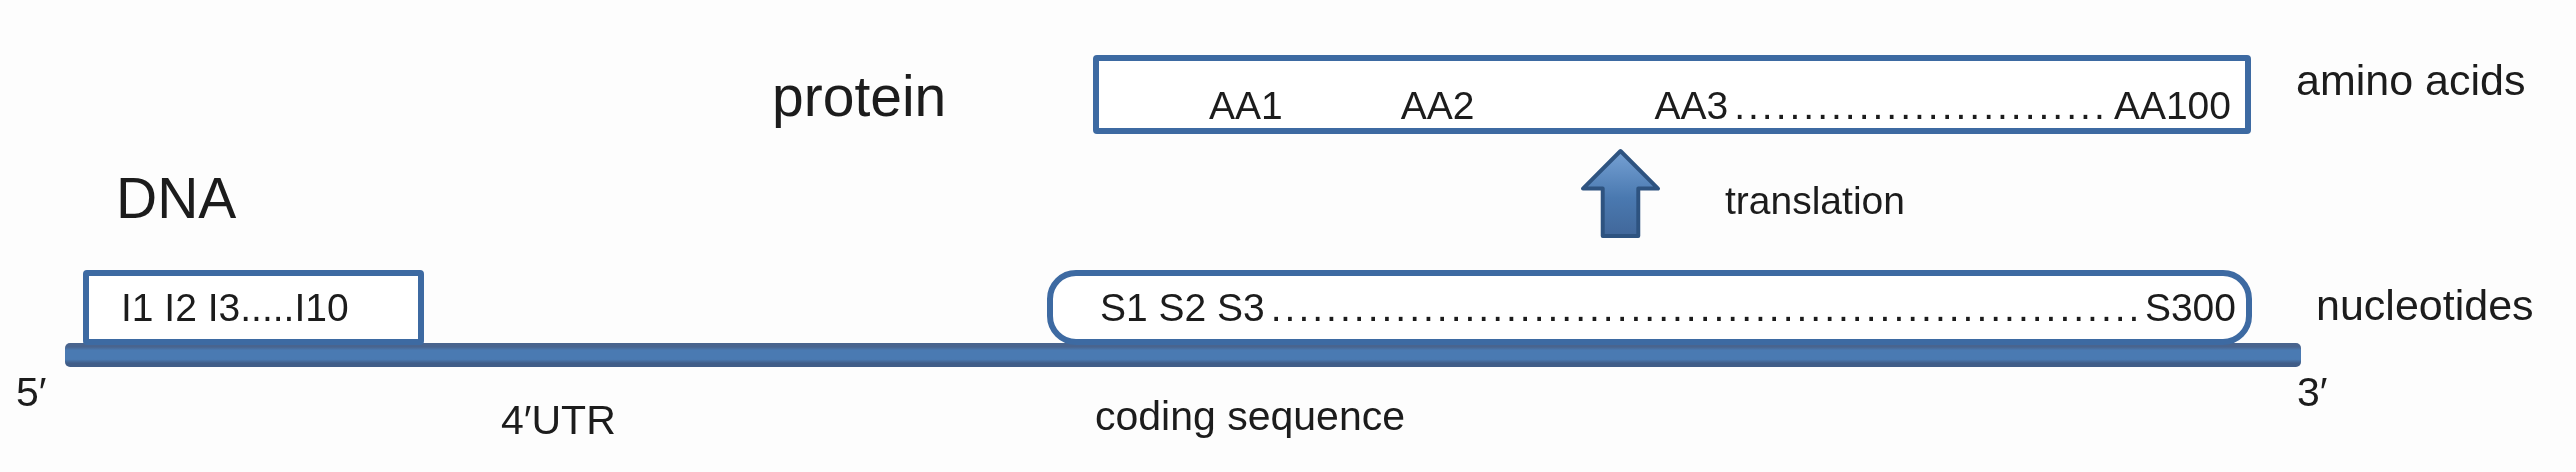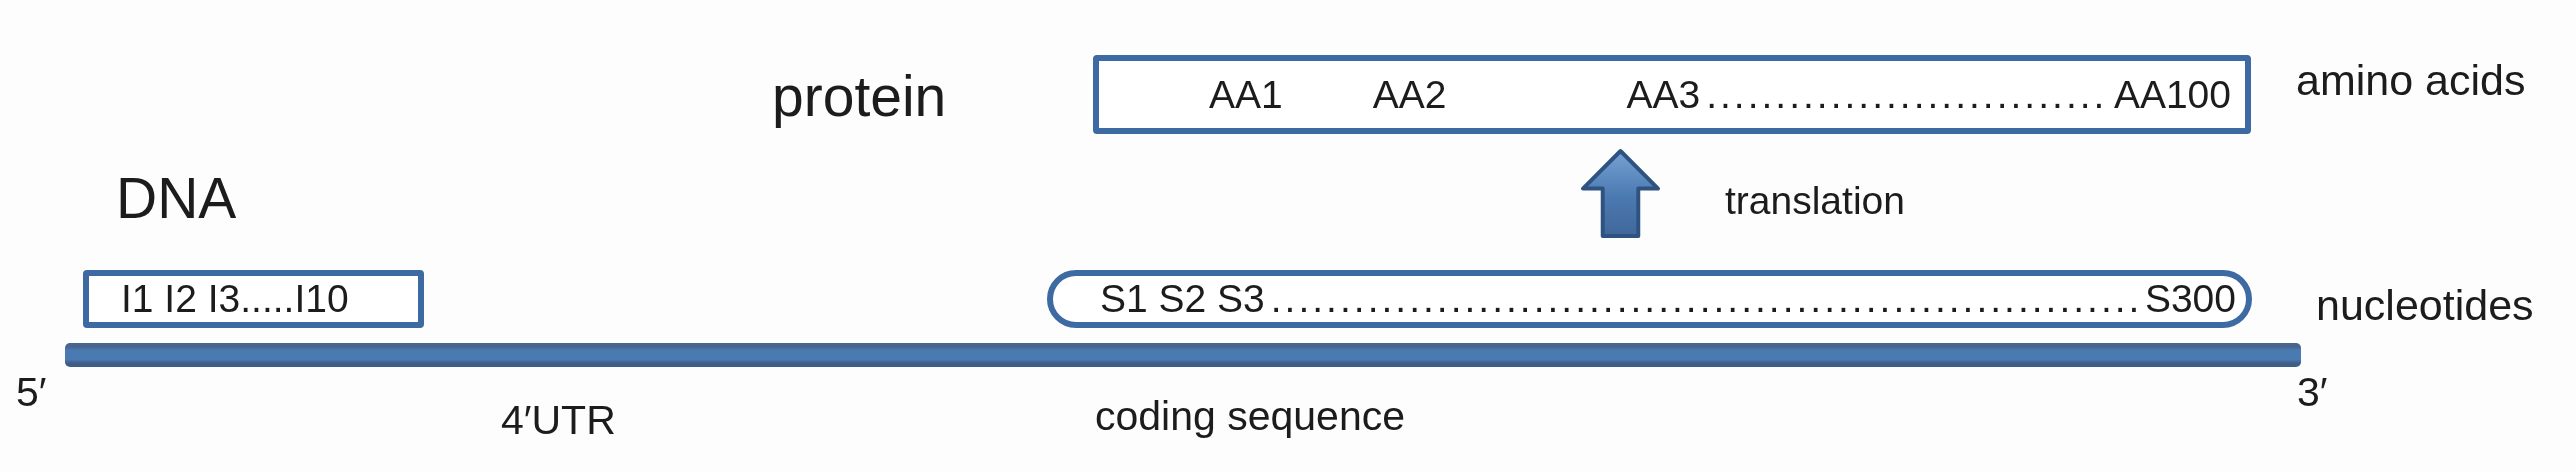--- a/index.html
+++ b/index.html
@@ -28,43 +28,43 @@
   .three-prime-label{left:2297px;top:369px;font-size:41px;}
   .five-utr-label{left:501px;top:397px;font-size:41px;}
   .coding-sequence-label{left:1095px;top:393px;font-size:41px;}
 
   
   .protein-box{
     left:1093px;top:55px;width:1158px;height:79px;
     background:#ffffff;
     border:6px solid var(--blue-border,#3d6aa2);
     border-radius:4px;
-    display:flex;align-items:center;
+    display:flex;align-items:flex-end;
     font-size:39px;
     padding:0 14px 0 0;
   }
   .protein-box .aa1{margin-left:110px;}
-  .protein-box .aa2{margin-left:90px;}
+  .protein-box .aa2{margin-left:118px;}
   .protein-box .aa3{margin-left:180px;}
   .dots{flex:1 1 0;overflow:hidden;letter-spacing:3px;margin:0 6px;}
   .protein-box .aa100{margin-left:4px;}
 
   
   .backbone-bar{
     left:65px;top:343px;width:2236px;height:24px;
     border-radius:5px;
     background:linear-gradient(180deg,
       #49648e 0%, #49648e 16%,
       #4a7ab2 30%, #4a7ab2 68%,
       #405d88 84%, #405d88 100%);
   }
 
   
   .nbox{
-    top:270px;height:58px;
+    top:270px;height:75px;
     background:#ffffff;
     border:6px solid var(--blue-border,#3d6aa2);
     border-radius:4px;
     display:flex;align-items:center;
     font-size:39px;
   }
   .introns-box{left:83px;width:341px;padding-left:32px;}
   .utr-box{left:589px;width:449px;padding-left:30px;}
   .coding-box{left:1047px;width:1205px;padding:0 10px 0 47px;border-radius:29px;}
 

